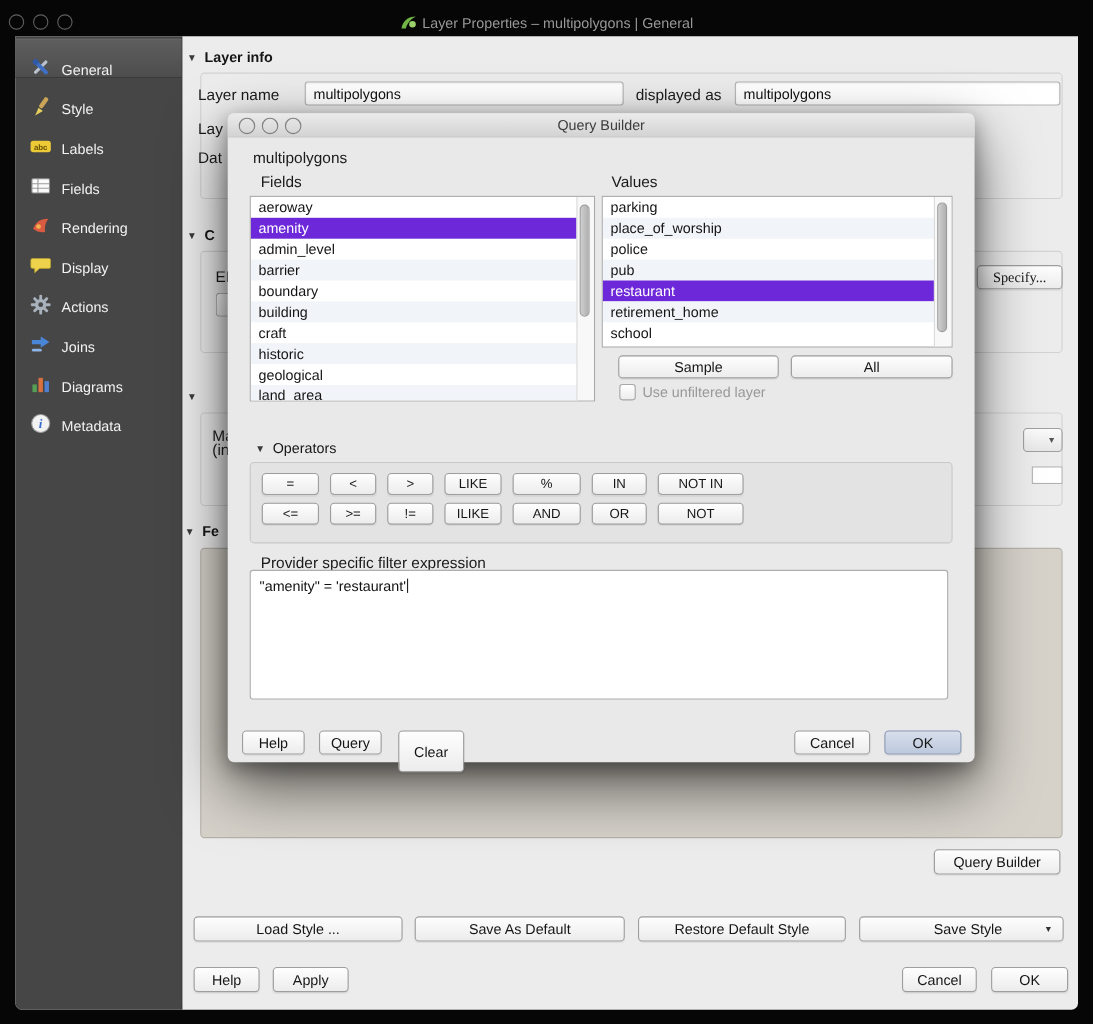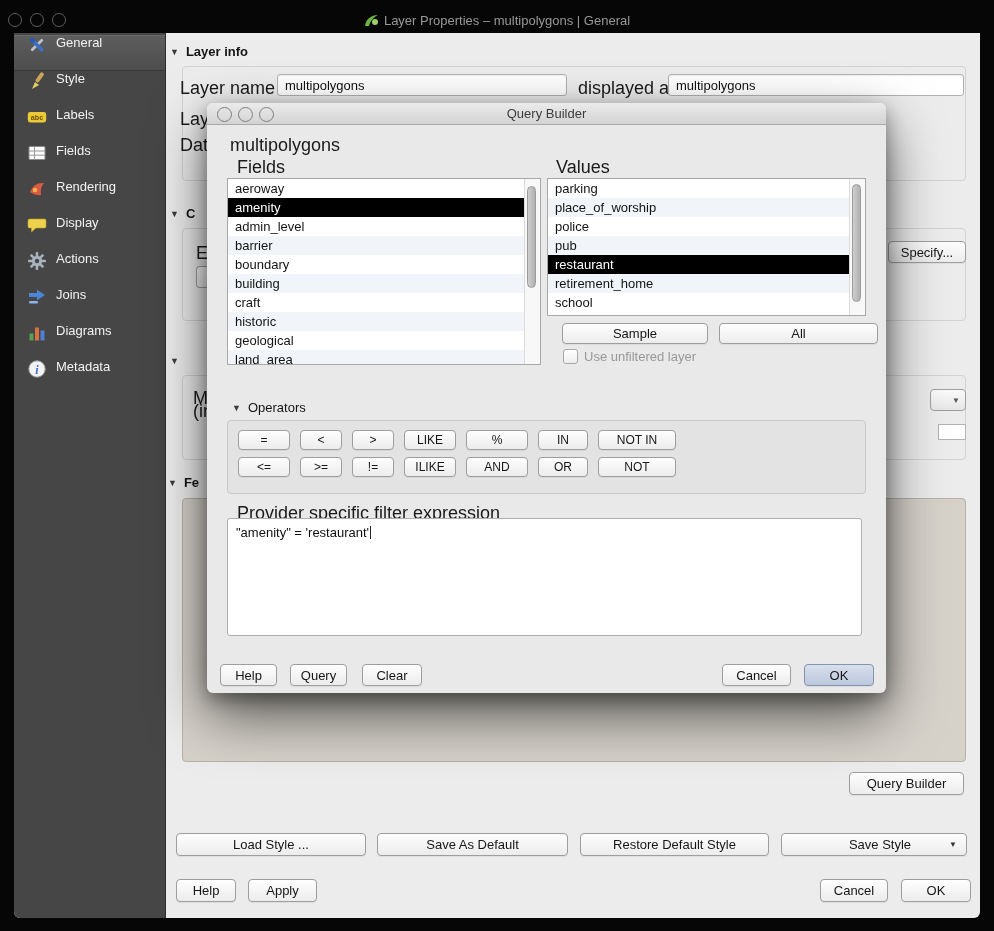--- a/index.html
+++ b/index.html
@@ -10,56 +10,56 @@
   
   .tlc{width:12px;height:12px;border-radius:50%;border:1px solid #5e5e5e;top:13px;background:transparent;}
   #tlc1{left:8px}#tlc2{left:30px}#tlc3{left:52px}
   #main-title{top:13px;left:0;width:100%;text-align:center;font-size:13px;color:#989898;}
   #main-title svg{vertical-align:-2px;margin-right:5px;}
 
   
   #win{left:14px;top:33px;width:966px;height:885px;background:#ececec;border-radius:0 0 6px 6px;}
   #sidebar{left:0;top:0;width:152px;height:885px;background:#464646;border-right:1px solid #2d2d2d;
            border-radius:0 0 0 6px;box-sizing:border-box;padding-top:2px;}
-  .side-item{position:relative;height:36px;display:flex;align-items:flex-start;gap:9px;padding-left:13px;
+  .side-item{position:relative;height:36px;display:flex;align-items:flex-end;gap:9px;padding-left:13px;
              color:#f2f2f2;font-size:13px;}
   .side-item.selected{background:linear-gradient(#5e5e5e,#4d4d4d);
              box-shadow:inset 0 1px 0 rgba(255,255,255,.08), inset 0 -1px 0 rgba(0,0,0,.25);}
   .side-item svg{flex:0 0 auto;}
 
   .frame{border:1px solid #d2d2d2;border-radius:4px;background:#ececec;box-sizing:border-box;}
   #frame-layerinfo{left:168px;top:33px;width:784px;height:115px;}
   #frame-crs{left:168px;top:195px;width:784px;height:93px;}
   #frame-scale{left:168px;top:342px;width:784px;height:85px;}
   #features-box{left:168px;top:465px;width:784px;height:264px;background:#d6d2ca;
                 border:1px solid #b6b2aa;border-radius:4px;box-sizing:border-box;}
 
   .sec{display:flex;align-items:center;gap:7px;font-size:13px;color:#151515;}
   .sec.bold{font-weight:bold;}
   .tri{font-size:9px;color:#3a3a3a;}
-  .lbl{font-size:18px;color:#1a1a1a;}
+  .lbl{font-size:14px;color:#1a1a1a;}
 
   .inp{background:#fff;border:1px solid #b2b2b2;border-radius:3px;font-size:13px;color:#111;
        display:flex;align-items:center;padding:0 7px;box-sizing:border-box;
        box-shadow:inset 0 1px 2px rgba(0,0,0,.07);}
   .btn{display:flex;align-items:center;justify-content:center;background:linear-gradient(#fefefe,#ececec);
        border:1px solid #9e9e9e;border-radius:4px;font-size:13px;color:#161616;box-sizing:border-box;
        box-shadow:0 1px 1px rgba(0,0,0,.06);cursor:default;white-space:nowrap;}
   .btn.default{background:linear-gradient(#d8dfec,#bcc8dd);border-color:#8494b2;}
 
   #h-layerinfo{left:156px;top:11px;}
   #lbl-layername{left:166px;top:45px;}
   #inp-layername{left:263px;top:41px;width:290px;height:22px;}
   #lbl-displayedas{left:564px;top:45px;}
   #inp-displayedas{left:654px;top:41px;width:296px;height:22px;}
   #frag-lay{left:166px;top:76px;}
   #frag-dat{left:166px;top:102px;}
   #h-crs{left:156px;top:173px;}
   #frag-eps{left:182px;top:210px;}
-  #btn-specify{left:874px;top:208px;width:78px;height:22px;}
+  #btn-specify{left:874px;top:208px;width:78px;height:22px;font-family:Liberation Serif, serif;}
   #frag-btn{left:182px;top:233px;width:15px;height:20px;background:linear-gradient(#fdfdfd,#ececec);
             border:1px solid #a2a2a2;border-right:none;border-radius:4px 0 0 4px;}
   #h-scale{left:156px;top:323px;}
   #frag-max{left:179px;top:355px;}
   #frag-inc{left:179px;top:368px;}
   #frag-combo{left:916px;top:356px;width:36px;height:22px;background:linear-gradient(#fbfbfb,#e6e6e6);
               border:1px solid #9f9f9f;border-radius:4px;box-sizing:border-box;display:flex;
               align-items:center;justify-content:flex-end;padding-right:5px;}
   #frag-combo .tri{font-size:8px;color:#555;}
   #frag-field{left:924px;top:391px;width:28px;height:16px;background:#fff;border:1px solid #b2b2b2;box-sizing:border-box;}
@@ -85,44 +85,44 @@
   #m-title{top:3px;left:0;width:100%;text-align:center;font-size:13px;color:#3c3c3c;}
   #m-layername{left:23px;top:32px;}
   #m-fields-label{left:30px;top:54px;}
   #m-values-label{left:349px;top:54px;}
   .listbox{background:#fff;border:1px solid #a9a9a9;overflow:hidden;box-sizing:border-box;}
   #fields-list{left:20px;top:75px;width:314px;height:187px;}
   #values-list{left:340px;top:75px;width:319px;height:138px;}
   .lrow{height:19px;line-height:19px;padding-left:7px;font-size:13px;color:#141414;
         width:calc(100% - 15px);box-sizing:border-box;white-space:nowrap;}
   .lrow:nth-child(even){background:#f1f4f8;}
-  .lrow.selected{background:#000000;color:#fff;}
+  .lrow.selected{background:#6d28d9;color:#fff;}
   .vscroll{position:absolute;top:0;right:0;bottom:0;width:15px;background:#f8f8f8;border-left:1px solid #dadada;}
   .vthumb{position:absolute;left:2px;width:9px;border-radius:5px;border:1px solid #9b9b9b;box-sizing:border-box;
           background:linear-gradient(90deg,#cfcfcf,#b0b0b0);}
   #fields-thumb{top:7px;height:102px;}
   #values-thumb{top:5px;height:118px;}
   #btn-sample{left:355px;top:220px;width:146px;height:21px;}
-  #btn-all{left:512px;top:220px;width:159px;height:21px;}
+  #btn-all{left:512px;top:220px;width:147px;height:21px;}
   #chk-unfiltered{left:356px;top:246px;display:flex;align-items:center;gap:6px;}
   .chkbox{width:13px;height:13px;background:linear-gradient(#fff,#ededed);border:1px solid #a8a8a8;border-radius:3px;}
   #chk-label{font-size:13px;color:#989898;}
   #h-operators{left:25px;top:297px;}
   #operators-box{left:20px;top:317px;width:639px;height:74px;background:#e3e3e3;border:1px solid #c8c8c8;
                  border-radius:4px;box-sizing:border-box;}
   #ops-grid{position:absolute;left:10px;top:9px;display:grid;row-gap:7px;column-gap:10px;
             grid-template-columns:52px 42px 42px 52px 62px 50px 78px;}
   .opbtn{height:20px;font-size:12px;position:relative;}
   #m-expr-label{left:30px;top:400px;}
   #expr-area{left:20px;top:415px;width:635px;height:118px;background:#fff;border:1px solid #aeaeae;
              border-radius:3px;box-sizing:border-box;padding:6px 8px;font-size:13px;color:#111;}
   .caret{display:inline-block;width:1px;height:13px;background:#222;vertical-align:-2px;margin-left:1px;}
   #m-help{left:13px;top:561px;width:57px;height:22px;}
   #m-test{left:83px;top:561px;width:57px;height:22px;}
-  #m-clear{left:155px;top:561px;width:60px;height:22px;}
+  #m-clear{left:155px;top:561px;width:60px;height:38px;}
   #m-cancel{left:515px;top:561px;width:69px;height:22px;}
   #m-ok{left:597px;top:561px;width:70px;height:22px;}
 </style>
 </head>
 <body>
 
 <div id="top-titlebar" class="abs" style="left:0;top:0;width:994px;height:33px;">
   <span class="tlc abs" id="tlc1"></span>
   <span class="tlc abs" id="tlc2"></span>
   <span class="tlc abs" id="tlc3"></span>

